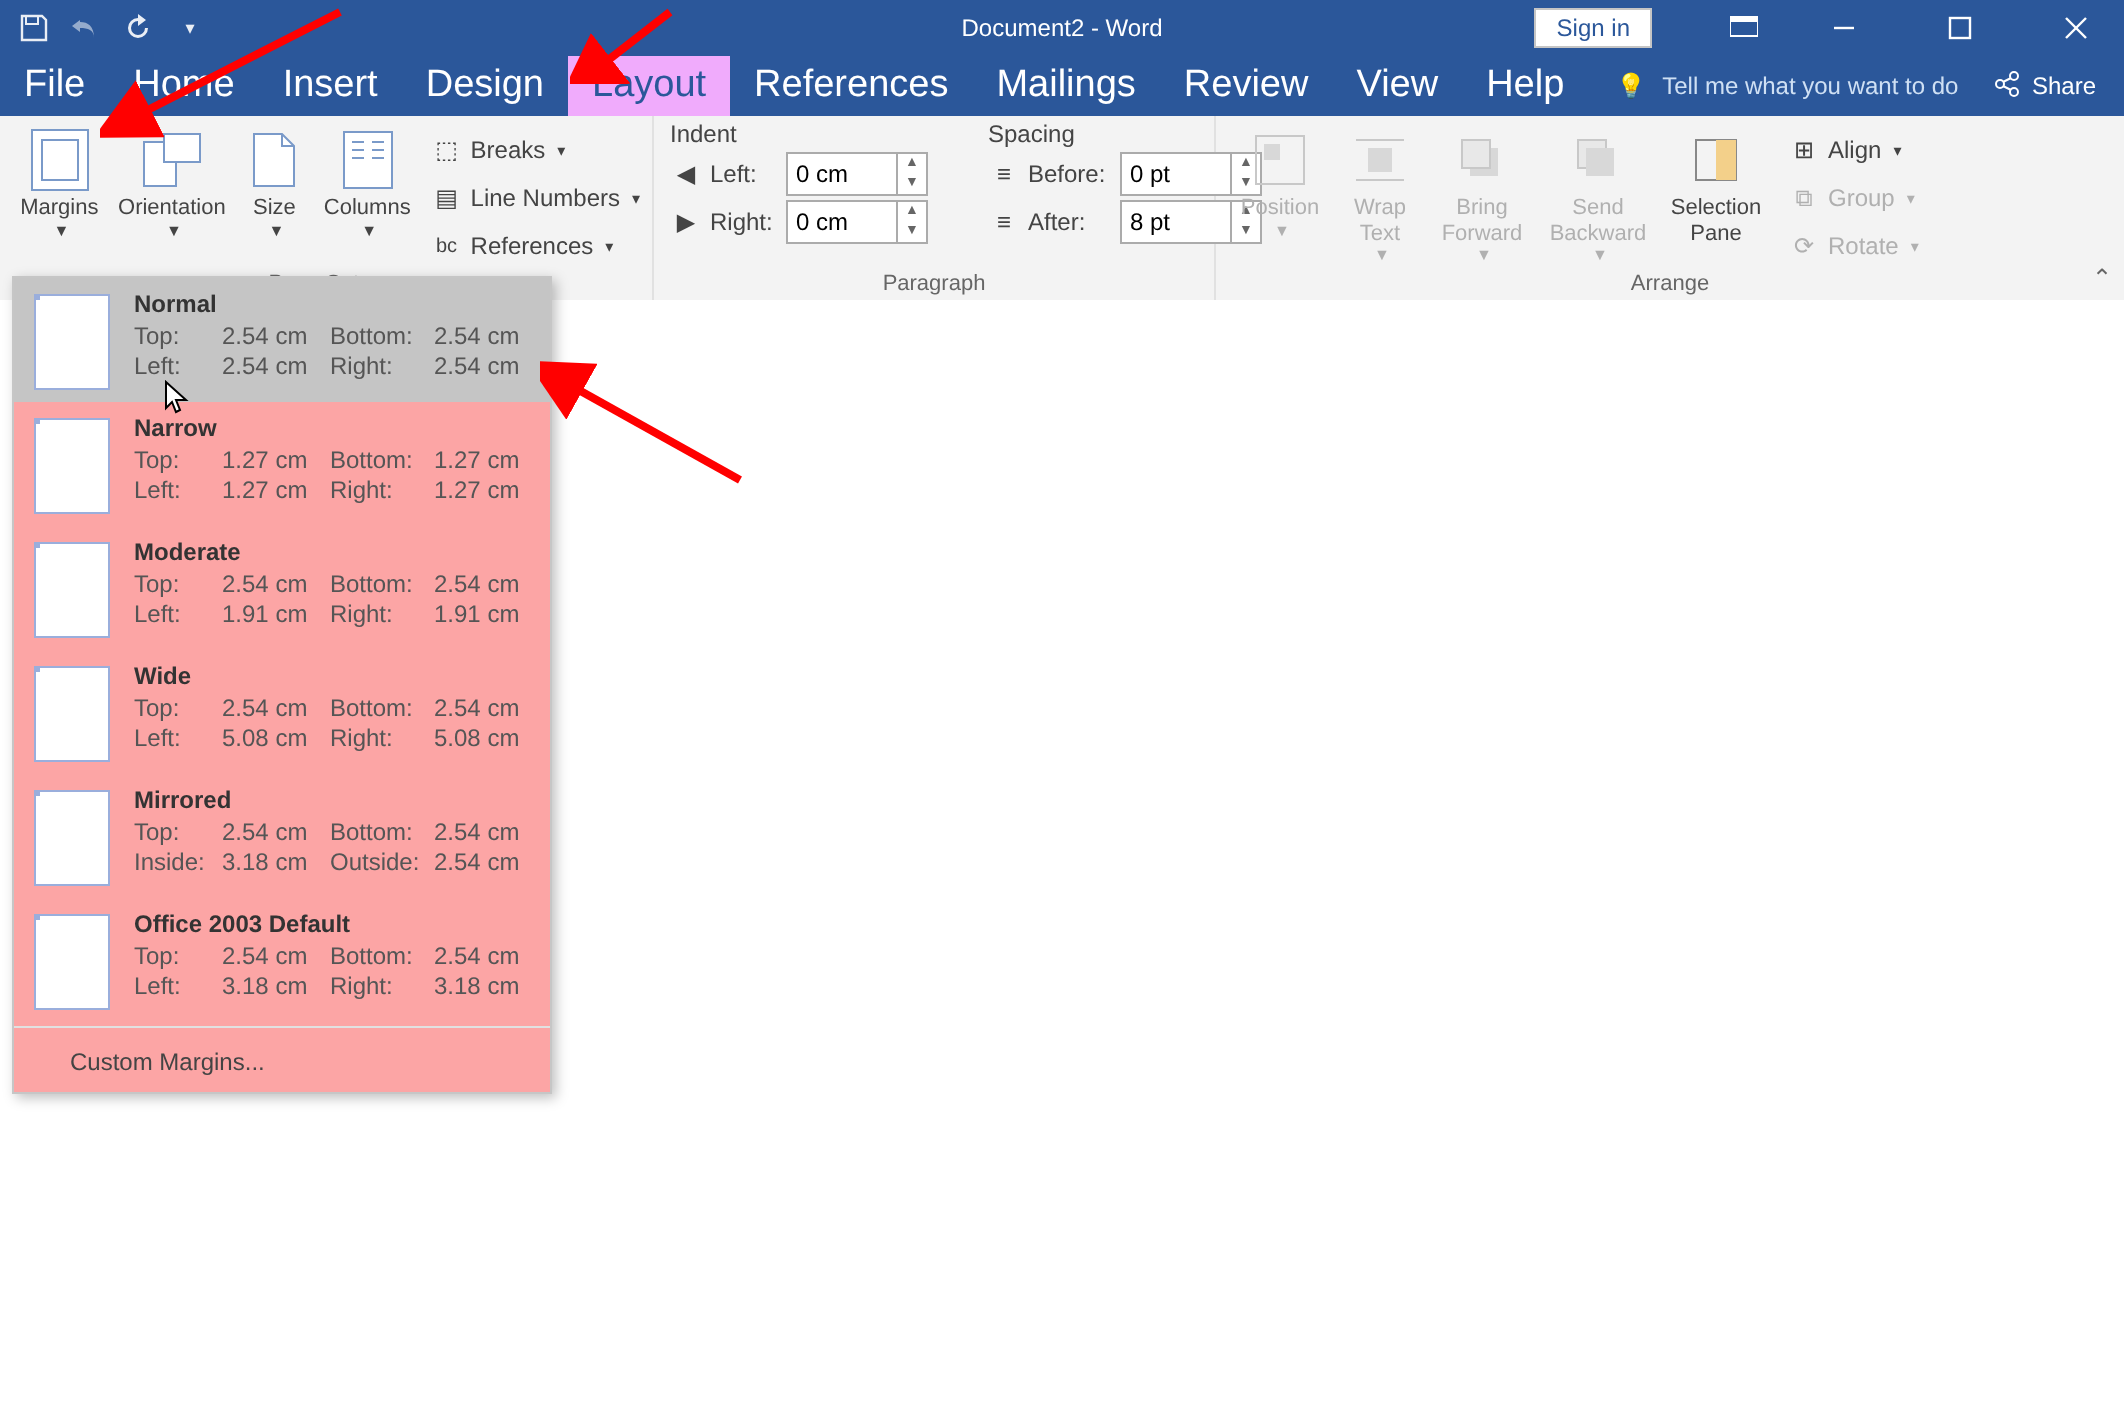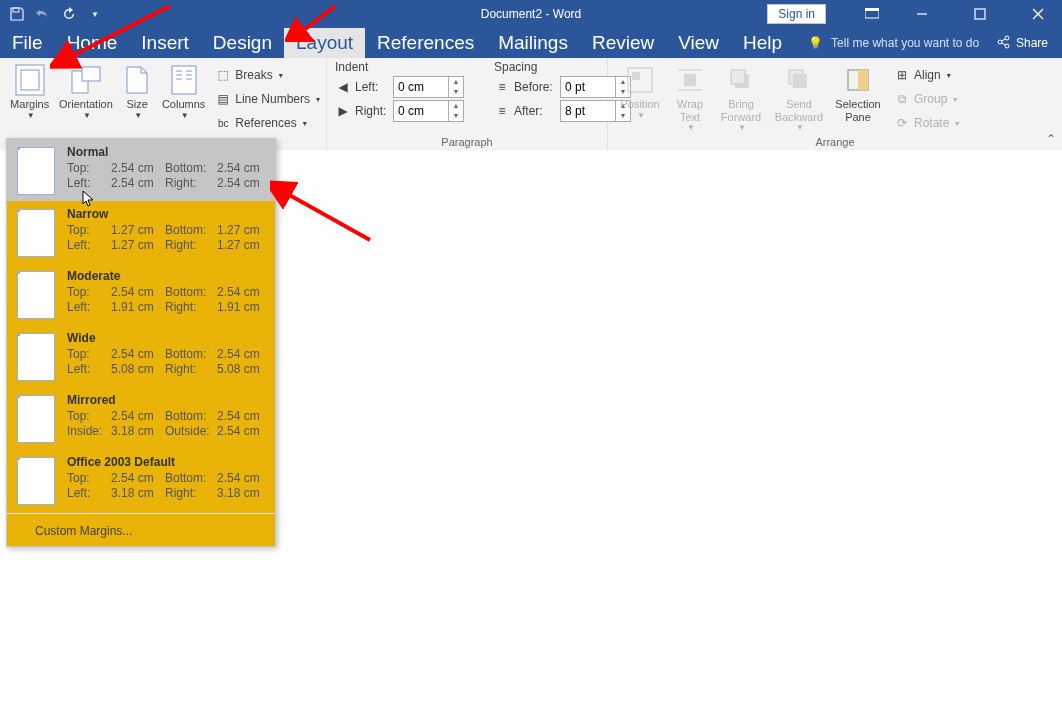--- a/index.html
+++ b/index.html
@@ -6,42 +6,42 @@
 .titlebar{background:#2b579a;color:#fff;height:28px;display:flex;align-items:center;position:relative}
 .qat{display:flex;align-items:center;gap:4px;padding:0 6px}
 .qat .qbtn{width:22px;height:22px;display:flex;align-items:center;justify-content:center;color:#fff;opacity:.9}
 .title-center{position:absolute;left:50%;transform:translateX(-50%);font-size:12px}
 .title-right{margin-left:auto;display:flex;align-items:center;gap:14px;padding-right:2px}
 .signin{background:#fff;color:#2b579a;padding:2px 10px;border:1px solid #c5c5c5;margin-right:18px;font-size:12px}
 .winbtn{width:44px;height:28px;display:flex;align-items:center;justify-content:center;color:#fff}
 .rdopts{width:28px;height:28px;display:flex;align-items:center;justify-content:center;color:#fff}
 .menubar{background:#2b579a;color:#fff;height:30px;display:flex;align-items:center;position:relative}
 .tab{padding:0 12px;height:30px;display:flex;align-items:center;font-size:19px}
-.tab.active{background:#e5e5e5;color:#2b579a}
+.tab.active{background:#f0abfc;color:#2b579a}
 .tellme{display:flex;align-items:center;gap:8px;margin-left:14px;color:#cfe0f4}
 .share{margin-left:auto;padding:0 14px;display:flex;align-items:center;gap:6px;color:#fff}
 .ribbon{background:#f3f3f3;border-bottom:1px solid #d4d4d4;height:92px;display:flex;position:relative}
 .group{border-right:1px solid #e1e1e1;display:flex;flex-direction:column;height:92px}
 .group-body{flex:1;display:flex;align-items:flex-start;padding:4px 6px 0;gap:2px}
 .group-label{text-align:center;font-size:11px;color:#666;padding:0 4px 2px;position:relative}
 .bigbtn{display:flex;flex-direction:column;align-items:center;justify-content:center;width:56px;padding-top:2px;color:#444;text-align:center;font-size:11px;line-height:1.15}
 .bigbtn.disabled{color:#b0b0b0}
 .bigicon{width:32px;height:32px;margin-bottom:2px;display:flex;align-items:center;justify-content:center}
 .smallrow{display:flex;align-items:center;gap:4px;height:22px;color:#444;font-size:12px;white-space:nowrap}
 .smallrow.disabled{color:#b0b0b0}
 .spin{display:flex;align-items:center;border:1px solid #ababab;background:#fff;height:20px}
 .spin input{border:none;width:46px;height:18px;font-size:12px;padding:0 4px;outline:none}
 .spin .arrows{width:14px;height:20px;border-left:1px solid #ababab;display:flex;flex-direction:column}
 .spin .arrows div{flex:1;font-size:7px;text-align:center;line-height:9px;color:#666}
 .vstack{display:flex;flex-direction:column;gap:2px;padding-top:2px}
 .caret{font-size:8px;margin-left:2px}
 .collapse-rib{position:absolute;right:6px;bottom:4px;color:#666;font-size:12px}
 .doc-area{background:#fff;position:absolute;left:0;right:0;top:150px;bottom:0}
 
-.margins-dd{position:absolute;left:6px;top:138px;width:268px;background:#eab308;border:1px solid #c6c6c6;box-shadow:2px 2px 6px rgba(0,0,0,.25);z-index:20}
+.margins-dd{position:absolute;left:6px;top:138px;width:268px;background:#fca5a5;border:1px solid #c6c6c6;box-shadow:2px 2px 6px rgba(0,0,0,.25);z-index:20}
 .dd-item{display:flex;padding:6px 10px;gap:12px;border-bottom:0}
 .dd-item.hover{background:#c5c5c5}
 .dd-thumb{width:36px;height:46px;border:1px solid #9aaedc;background:#fff;flex-shrink:0;position:relative;margin-top:2px}
 .dd-thumb::before{content:"";position:absolute;border:1px solid #9aaedc;}
 .dd-info{flex:1;color:#555;font-size:12px}
 .dd-name{font-weight:600;color:#333;margin-bottom:2px}
 .dd-grid{display:grid;grid-template-columns:44px 54px 52px 54px;font-size:12px;row-gap:1px}
 .dd-sep{border-top:1px solid #e1e1e1;margin:2px 0}
 .dd-custom{padding:8px 28px;color:#444;font-size:12px}
 

